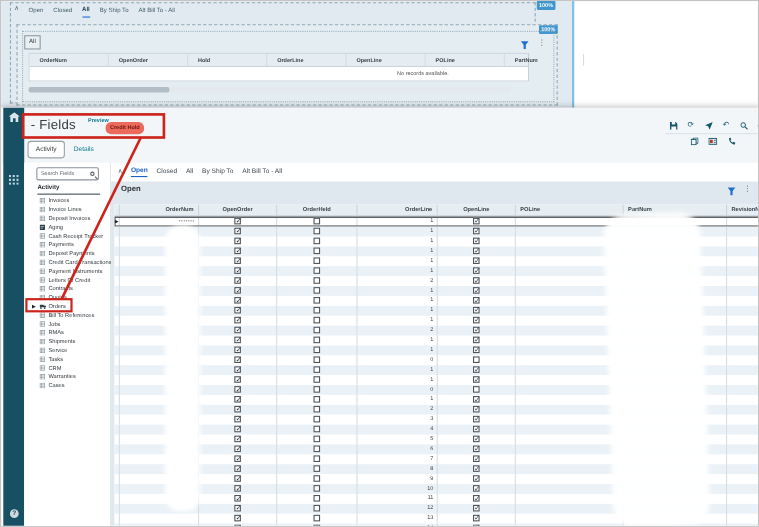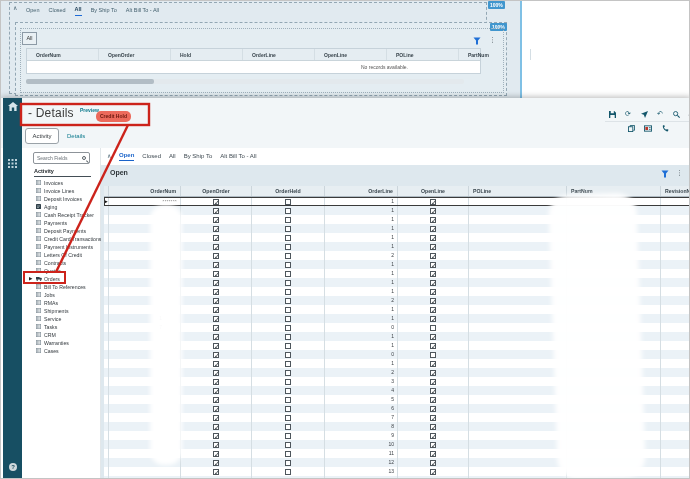--- a/index.html
+++ b/index.html
@@ -141,21 +141,21 @@
               <rect x="7" y="3.5" width="2" height="2"></rect>
               <rect x="0" y="7" width="2" height="2"></rect>
               <rect x="3.5" y="7" width="2" height="2"></rect>
               <rect x="7" y="7" width="2" height="2"></rect>
             </g>
         </svg>
       </span>
       <div id="help-circle" class="abs" style="left:6px;top:365px;">?</div>
     </div>
 
-    <span id="qw-title" class="abs" style="left:27px;top:8px;">- Details</span>
+    <span id="qw-title" class="abs" style="left:27px;top:8px;">- Fields</span>
     <span id="qw-preview" class="abs" style="left:79px;top:9px;">Preview</span>
     <span id="credit-hold" class="abs" style="left:95px;top:13px;">Credit Hold</span>
 
     <div class="abs tb-row" style="left:607px;top:12px;">
       <span class="tb-ic">
         <svg width="7" height="7" viewBox="0 0 8 8">
             <path d="M0 0 H6 L8 2 V8 H0 Z M2 0 V2.5 H5.5 V0 M1.5 4.5 H6.5 V8 H1.5 Z" fill="#14576b" fill-rule="evenodd"></path>
           </svg>
       </span>
       <span class="tb-ic">⟳</span>

